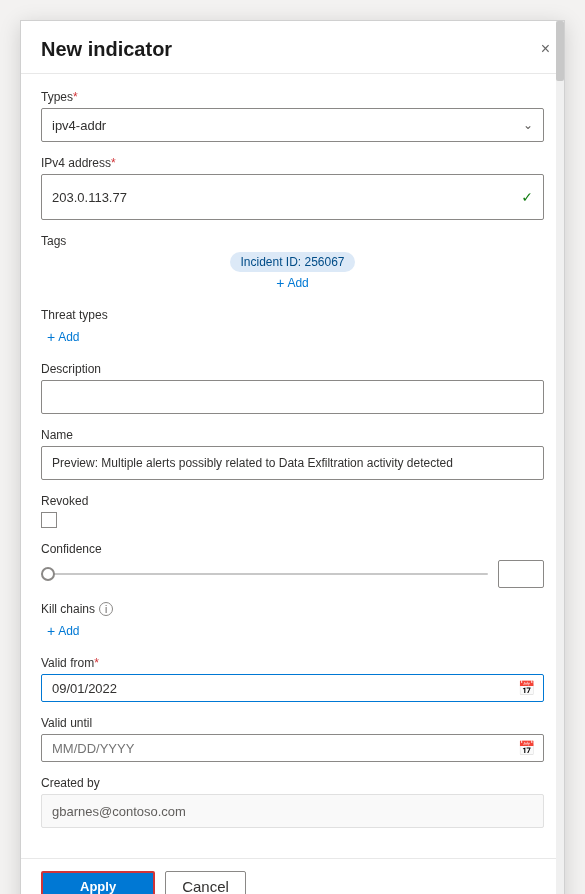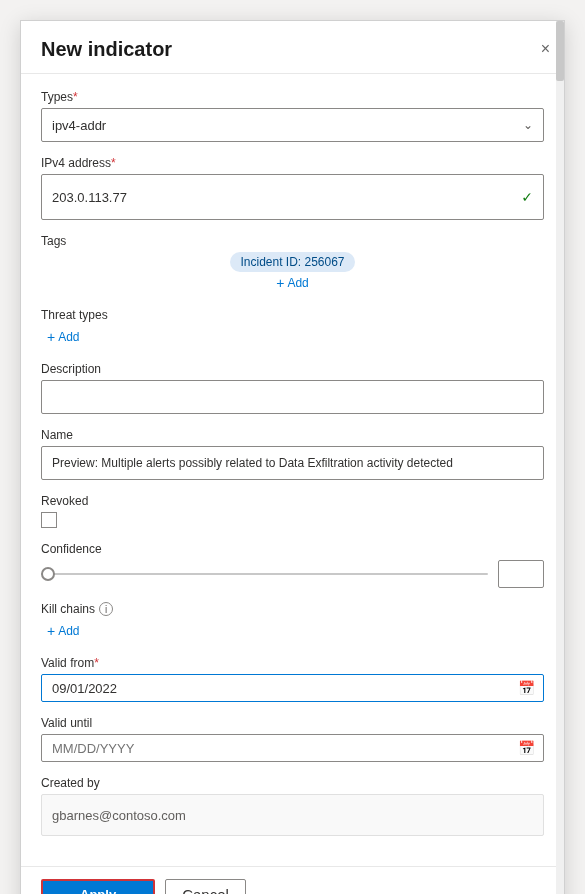--- a/index.html
+++ b/index.html
@@ -251,21 +251,21 @@
       font-size: 14px;
       pointer-events: none;
     }
     .field-readonly {
       width: 100%;
       padding: 6px 10px;
       border: 1px solid #e0e0e0;
       border-radius: 2px;
       font-size: 13px;
       color: #605e5c;
-      height: 42px;
+      height: 34px;
       background: #f9f9f9;
     }
     .dialog-footer {
       display: flex;
       align-items: center;
       padding: 12px 20px;
       border-top: 1px solid #e8e8e8;
       gap: 10px;
     }
     .btn-apply {

